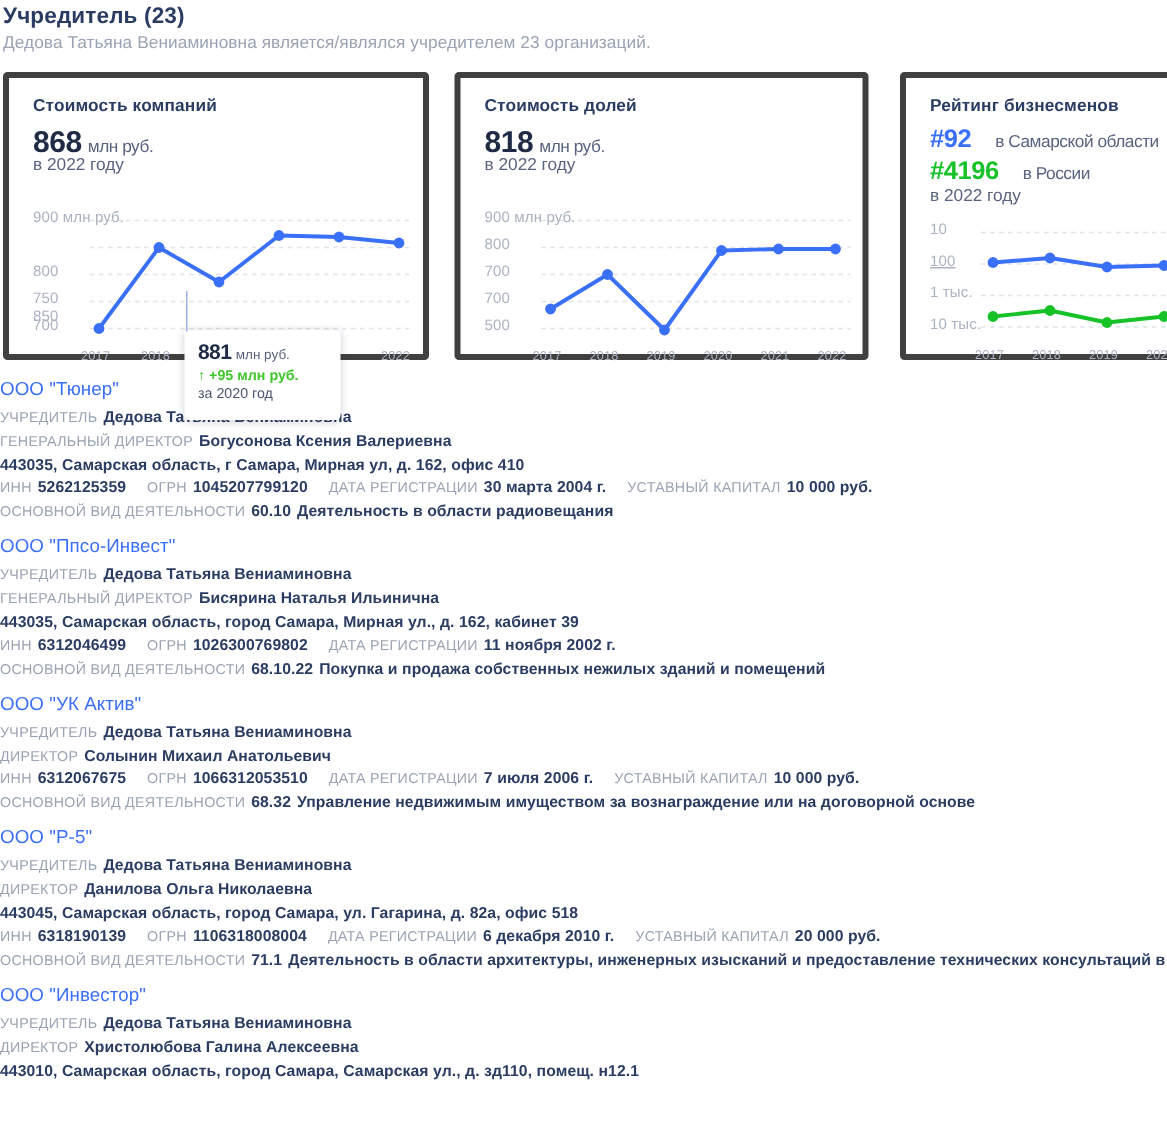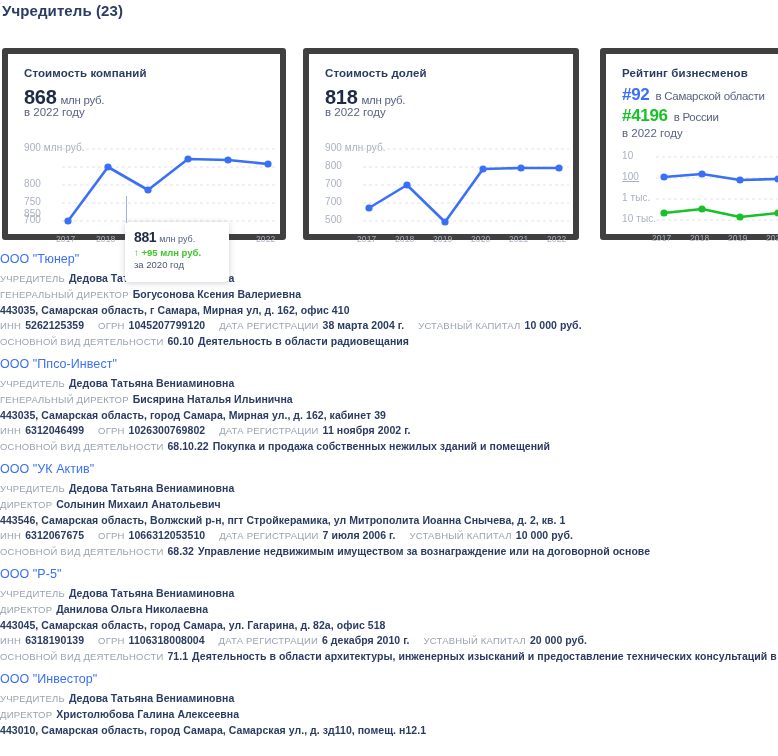--- a/index.html
+++ b/index.html
@@ -20,21 +20,21 @@
   }
   .page-sub {
     position: absolute; left: 2px; top: 23px;
     font-size: 11.5px; color: #9aa3b3; letter-spacing: .05px;
   }
 
   
   .cards { position: absolute; left: 0; top: 48px; width: 778px; height: 195px; }
   .card {
     position: absolute; top: 0; height: 192px;
-    background: #fff; border: 6px solid #404040; border-radius: 3px;
+    background: #fff; border: 4px solid #404040; border-radius: 3px;
   }
   #card-1 { left: 2px;   width: 284px; }
   #card-2 { left: 303px; width: 276px; }
   #card-3 { left: 600px; width: 250px; }
 
   .card-title {
     position: absolute; left: 16px; top: 13px;
     font-size: 11.5px; font-weight: bold; color: #2b3c63; letter-spacing: .1px;
   }
   .big-value {
@@ -43,21 +43,21 @@
   }
   .unit-txt { font-size: 11.5px; font-weight: normal; color: #596380; margin-left: 4px; }
   .sub-year {
     position: absolute; left: 16px; top: 52px;
     font-size: 11.5px; color: #596380;
   }
 
   
   .rank-line-1 { position: absolute; left: 16px; top: 31px; font-size: 17px; font-weight: bold; color: #3a6ff7; letter-spacing:-.3px;}
   .rank-line-2 { position: absolute; left: 16px; top: 52px; font-size: 17px; font-weight: bold; color: #17c229; letter-spacing:-.3px;}
-  .rank-tail { font-size: 11.5px; font-weight: normal; color: #596380; margin-left: 6px; }
+  .rank-tail { font-size: 11.5px; font-weight: normal; color: #596380; margin-left: 16px; }
   .rank-year { position: absolute; left: 16px; top: 73px; font-size: 11.5px; color: #596380; }
 
   
   .plot { position: absolute; }
   .plot svg { display: block; }
   .axis-label {
     position: absolute; font-size: 10px; color: #aab1c0;
     letter-spacing: .1px; white-space: nowrap;
   }
   .x-label {
@@ -95,20 +95,21 @@
   .addr { color: #2b3c63; font-size: 10.5px; line-height: 16px; font-weight: bold; letter-spacing:.05px;}
   .gap { display: inline-block; width: 14px; }
   .clip { overflow: hidden; width: 778px; }
 </style>
 </head>
 <body>
 
 <div class="page">
 
   <div class="page-title">Учредитель (23)</div>
+  <div class="page-sub">Дедова Татьяна Вениаминовна является/являлся учредителем 23 организаций.</div>
 
   <div class="cards">
 
     <div class="card" id="card-1">
       <div class="card-title">Стоимость компаний</div>
       <div class="big-value">
         <span>868</span><span class="unit-txt">млн руб.</span>
       </div>
       <div class="sub-year">в 2022 году</div>
 
@@ -246,21 +247,21 @@
     <div class="company">
       <a class="company-name">ООО "Тюнер"</a>
       <div class="row">
         <span class="lbl">УЧРЕДИТЕЛЬ</span><span class="val">Дедова Татьяна Вениаминовна</span>
       </div>
       <div class="row">
         <span class="lbl">ГЕНЕРАЛЬНЫЙ ДИРЕКТОР</span><span class="val">Богусонова Ксения Валериевна</span>
       </div>
       <div class="row addr">443035, Самарская область, г Самара, Мирная ул, д. 162, офис 410</div>
       <div class="row">
-        <span class="lbl">ИНН</span><span class="val-n">5262125359</span><span class="gap"></span><span class="lbl">ОГРН</span><span class="val-n">1045207799120</span><span class="gap"></span><span class="lbl">ДАТА РЕГИСТРАЦИИ</span><span class="val-n">38 марта 2004 г.</span><span class="gap"></span><span class="lbl">УСТАВНЫЙ КАПИТАЛ</span><span class="val-n">10 000 руб.</span>
+        <span class="lbl">ИНН</span><span class="val-n">5262125359</span><span class="gap"></span><span class="lbl">ОГРН</span><span class="val-n">1045207799120</span><span class="gap"></span><span class="lbl">ДАТА РЕГИСТРАЦИИ</span><span class="val-n">30 марта 2004 г.</span><span class="gap"></span><span class="lbl">УСТАВНЫЙ КАПИТАЛ</span><span class="val-n">10 000 руб.</span>
       </div>
       <div class="row">
         <span class="lbl">ОСНОВНОЙ ВИД ДЕЯТЕЛЬНОСТИ</span><span class="val-n">60.10</span><span class="val">Деятельность в области радиовещания</span>
       </div>
     </div>
 
     <div class="company">
       <a class="company-name">ООО "Ппсо-Инвест"</a>
       <div class="row">
         <span class="lbl">УЧРЕДИТЕЛЬ</span><span class="val">Дедова Татьяна Вениаминовна</span>
@@ -278,21 +279,20 @@
     </div>
 
     <div class="company">
       <a class="company-name">ООО "УК Актив"</a>
       <div class="row">
         <span class="lbl">УЧРЕДИТЕЛЬ</span><span class="val">Дедова Татьяна Вениаминовна</span>
       </div>
       <div class="row">
         <span class="lbl">ДИРЕКТОР</span><span class="val">Солынин Михаил Анатольевич</span>
       </div>
-      <div class="row addr">443546, Самарская область, Волжский р-н, пгт Стройкерамика, ул Митрополита Иоанна Снычева, д. 2, кв. 1</div>
       <div class="row">
         <span class="lbl">ИНН</span><span class="val-n">6312067675</span><span class="gap"></span><span class="lbl">ОГРН</span><span class="val-n">1066312053510</span><span class="gap"></span><span class="lbl">ДАТА РЕГИСТРАЦИИ</span><span class="val-n">7 июля 2006 г.</span><span class="gap"></span><span class="lbl">УСТАВНЫЙ КАПИТАЛ</span><span class="val-n">10 000 руб.</span>
       </div>
       <div class="row">
         <span class="lbl">ОСНОВНОЙ ВИД ДЕЯТЕЛЬНОСТИ</span><span class="val-n">68.32</span><span class="val">Управление недвижимым имуществом за вознаграждение или на договорной основе</span>
       </div>
     </div>
 
     <div class="company">
       <a class="company-name">ООО "Р-5"</a>

